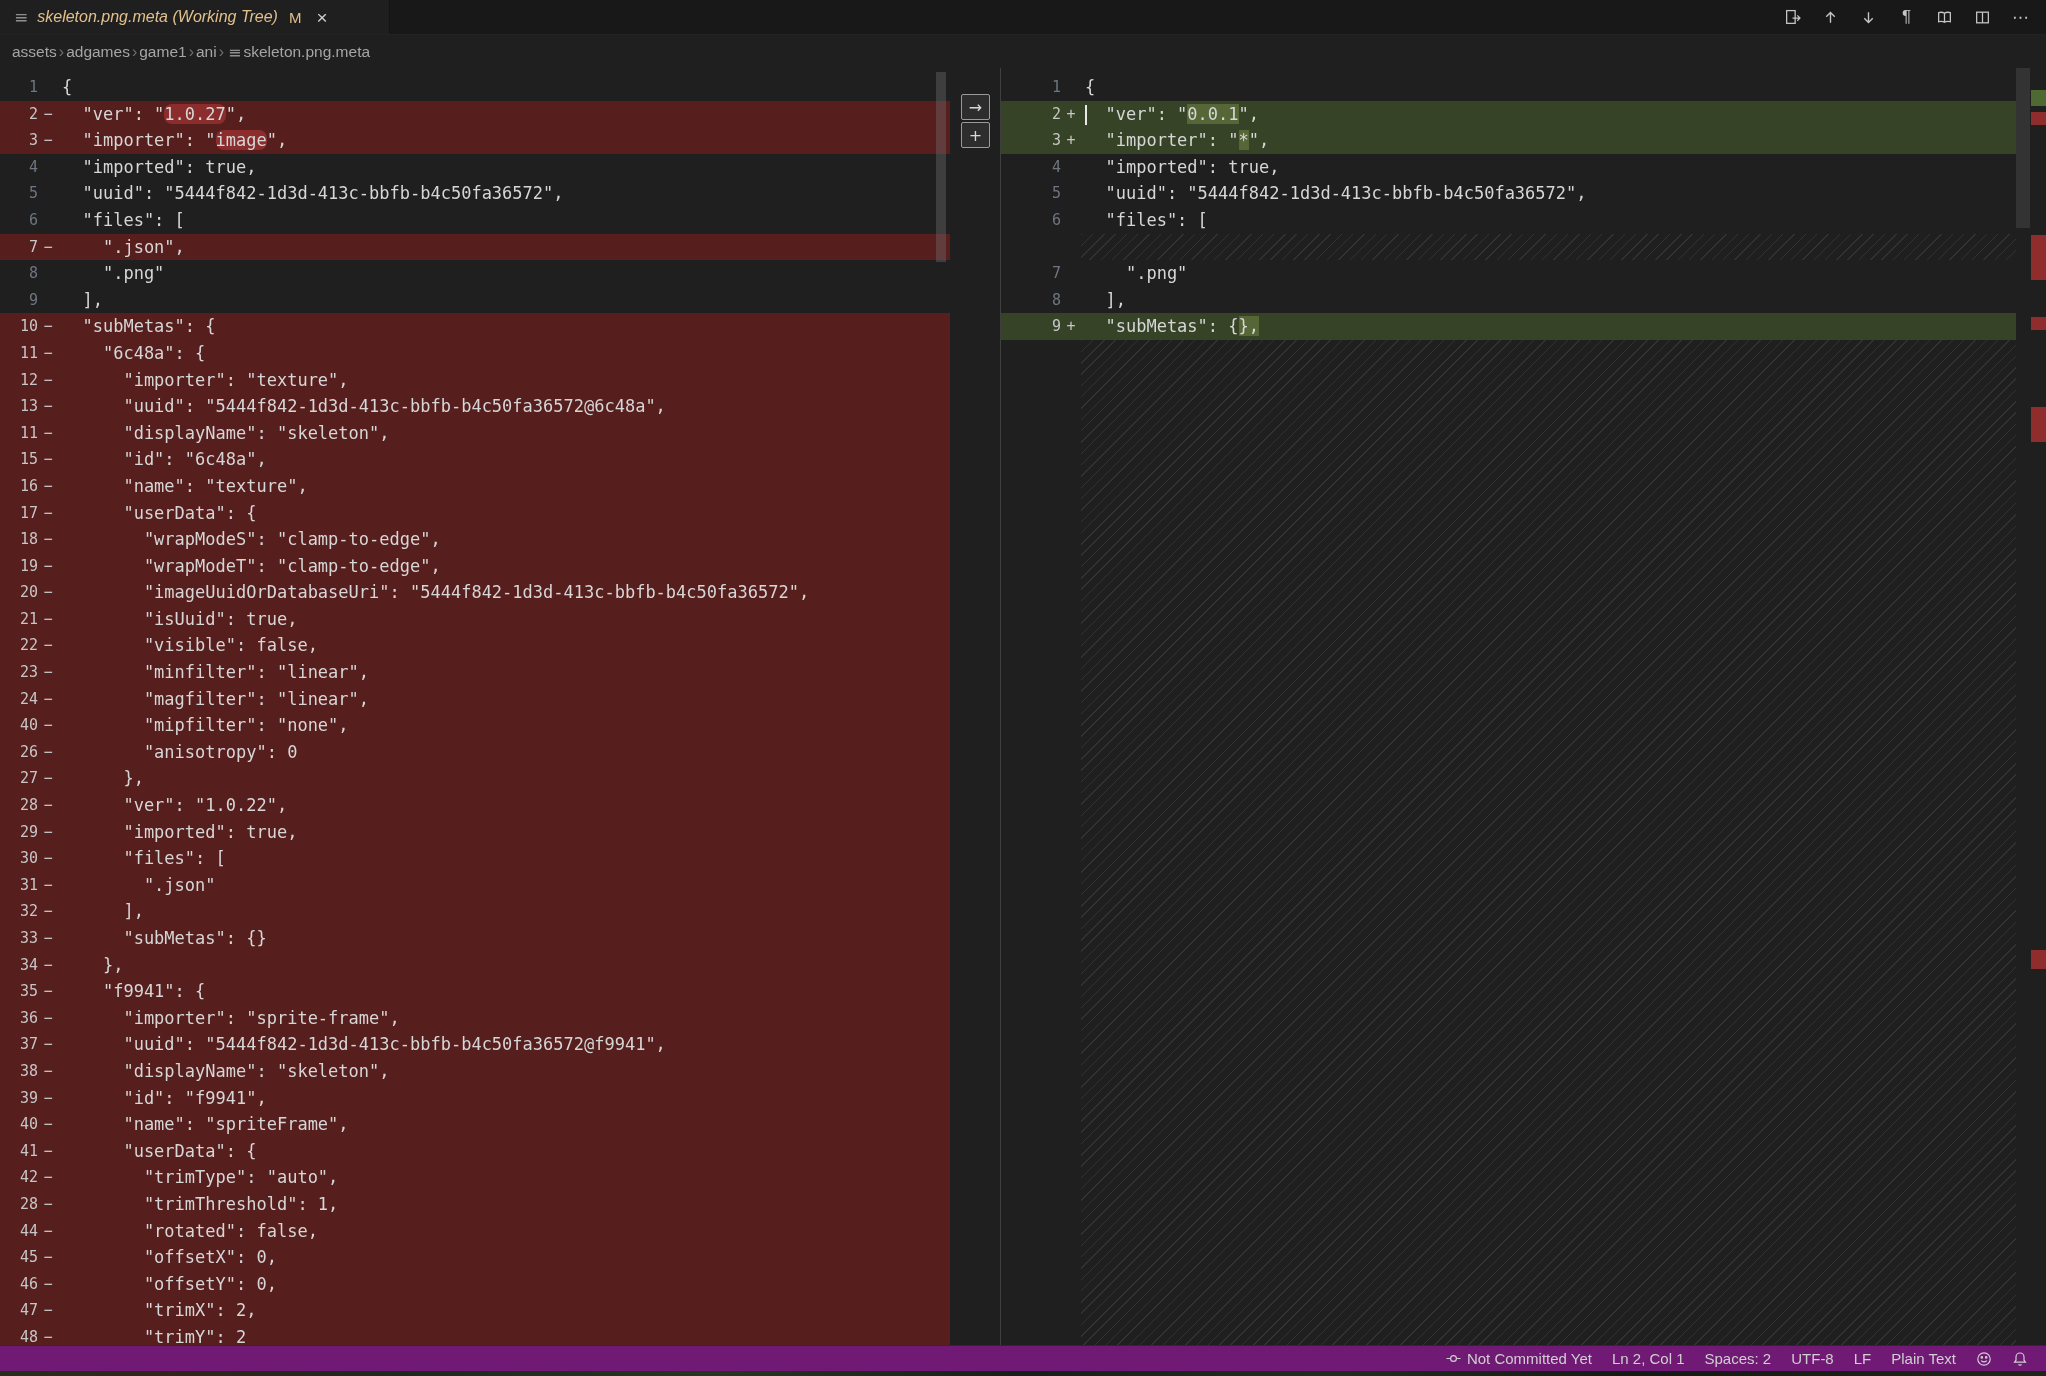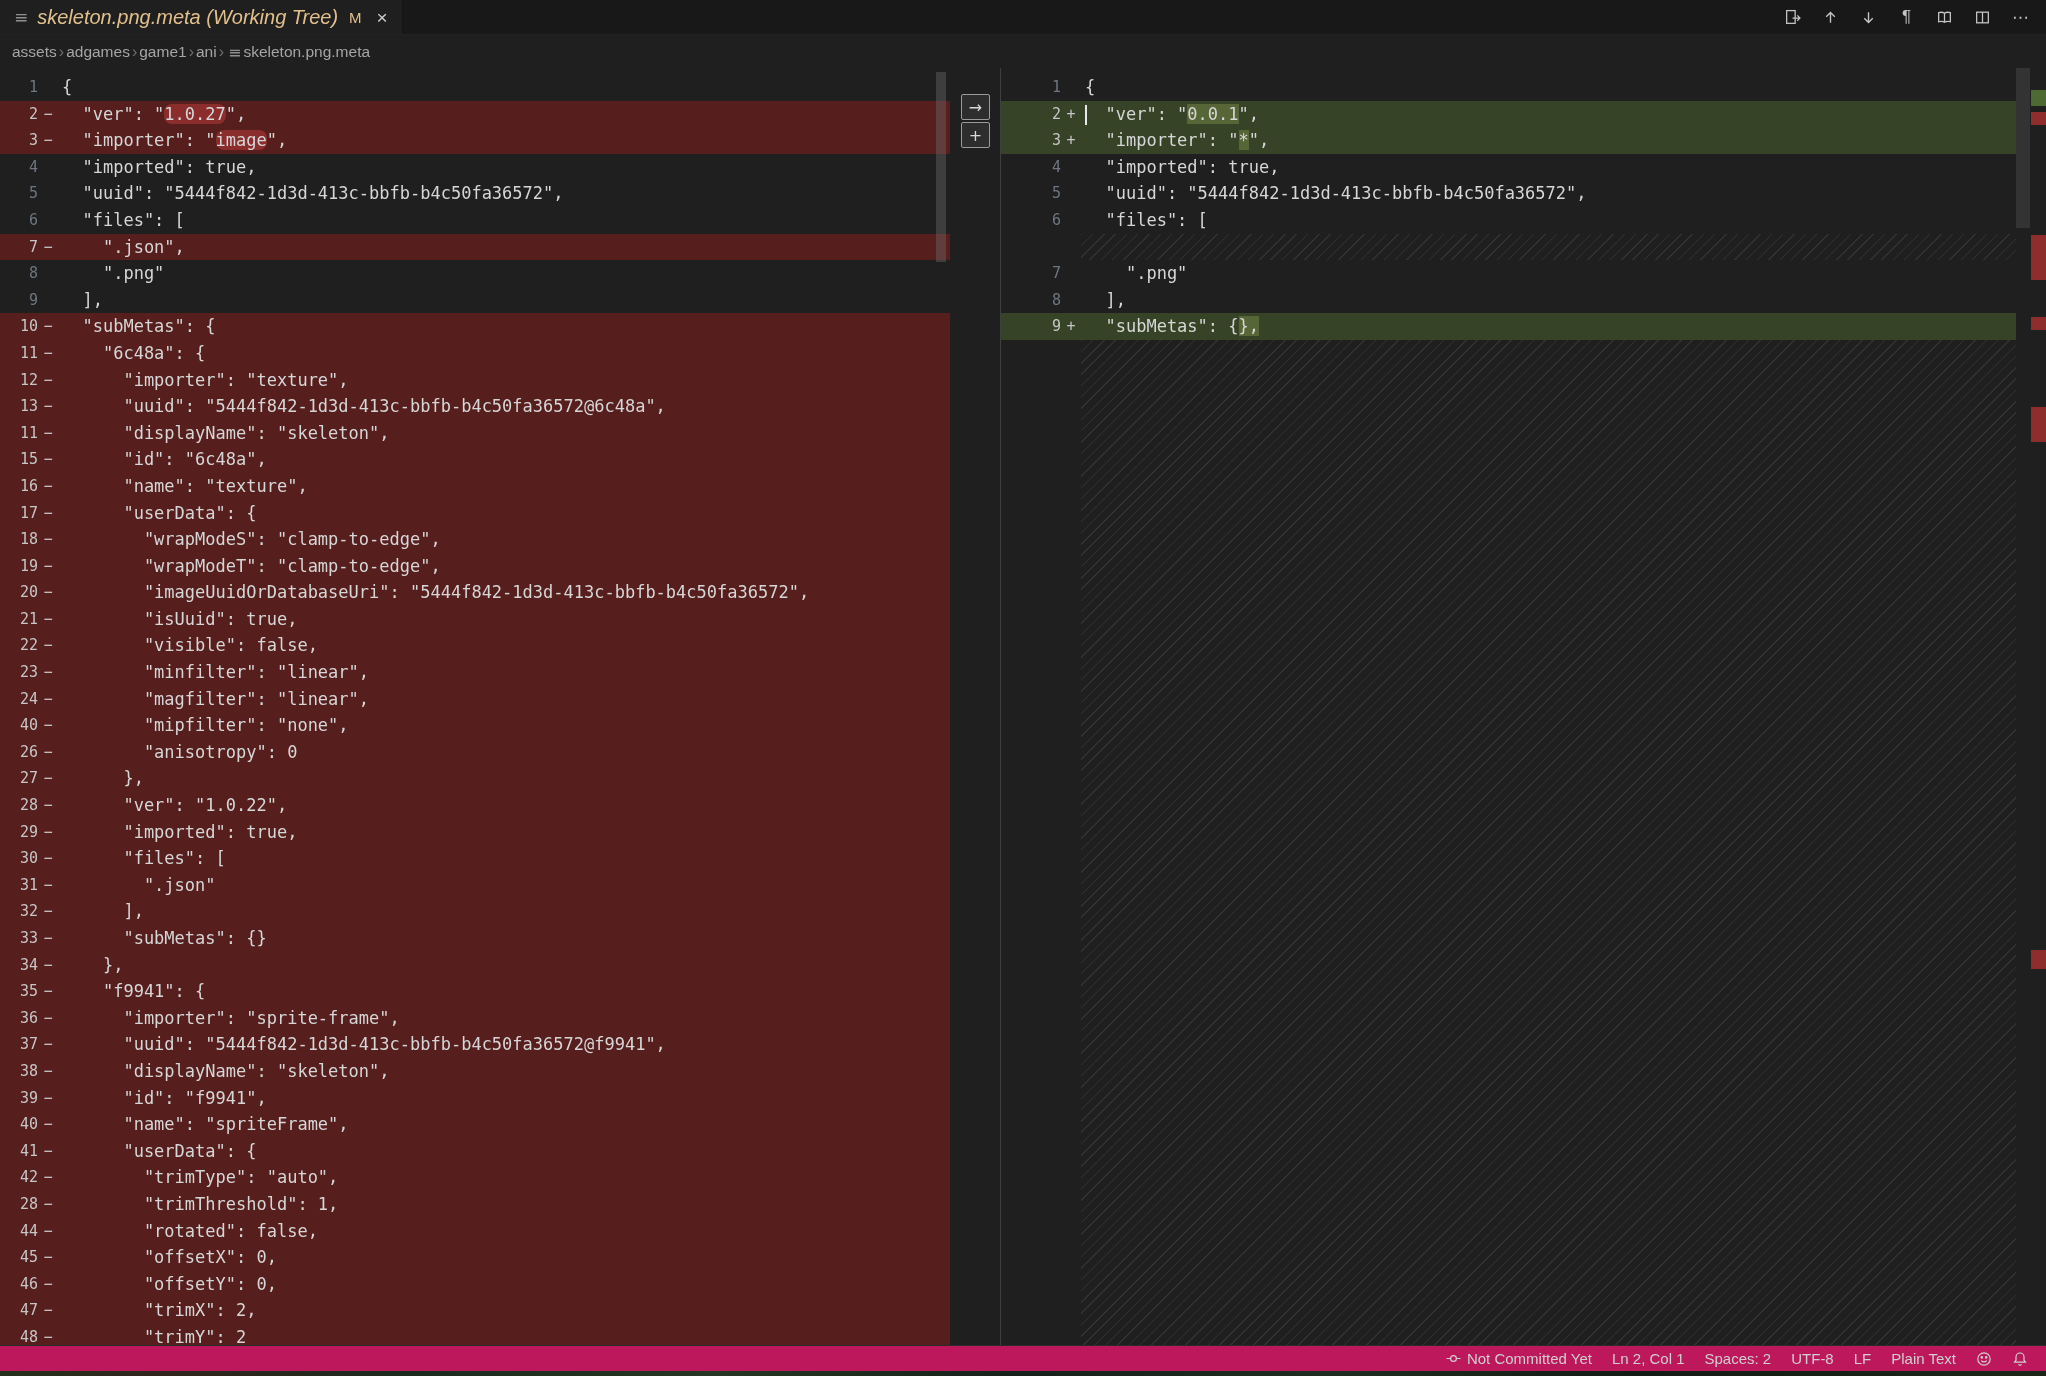--- a/index.html
+++ b/index.html
@@ -6,21 +6,21 @@
   html,body { width:2046px; height:1376px; overflow:hidden; background:#1f1f1f;
               font-family:"Liberation Sans", sans-serif; }
   .app { position:relative; width:2046px; height:1376px; background:#1f1f1f; }
 
   
   .tab-bar { position:absolute; top:0; left:0; right:0; height:35px; background:#181818;
              display:flex; align-items:stretch; border-bottom:1px solid #222; }
   .tab { display:flex; align-items:center; gap:9px; padding:0 14px; background:#1f1f1f;
          border-right:1px solid #141414; min-width:390px; }
   .tab-file-icon { color:#8f8f8f; font-size:17px; font-family:"DejaVu Sans", sans-serif; }
-  .tab-title { font-style:italic; font-size:20px; color:var(--modified); }
+  .tab-title { font-style:italic; font-size:16px; color:var(--modified); }
   .tab-badge { color:var(--modified); font-size:15px; margin-left:2px; }
   .tab-close { color:#cccccc; font-size:19px; margin-left:6px; cursor:pointer; line-height:1; }
   .tab-actions { margin-left:auto; display:flex; align-items:center; gap:7px; padding-right:10px; }
   .icon-btn { width:31px; height:27px; display:flex; align-items:center; justify-content:center;
               color:#c5c5c5; font-size:17px; border-radius:4px; cursor:pointer; }
   .icon-btn svg { display:block; }
 
   
   .breadcrumb { position:absolute; top:36px; left:0; right:0; height:32px; background:#1f1f1f;
                 display:flex; align-items:center; gap:2px; padding-left:12px;
@@ -67,21 +67,21 @@
           font-family:"DejaVu Sans", sans-serif; }
 
   .sb-left  { position:absolute; left:936px; top:4px; width:10px; height:190px;
               background:rgba(121,121,121,0.35); }
   .sb-right { position:absolute; left:2016px; top:0; width:14px; height:160px;
               background:rgba(121,121,121,0.22); }
   .overview { position:absolute; right:0; top:0; bottom:0; width:15px; background:#1f1f1f; }
   .ov-mark  { position:absolute; left:0; right:0; }
 
   
-  .status-bar { position:absolute; top:1345px; left:0; right:0; height:26px; background:#be185d;
+  .status-bar { position:absolute; top:1345px; left:0; right:0; height:26px; background:#701a75;
                 border-top:1px solid #2b2b2b; display:flex; align-items:center;
                 justify-content:flex-end; color:#cfcfcf; font-size:15px; padding-right:8px; }
   .sb-item { display:flex; align-items:center; gap:6px; padding:0 10px; height:26px; cursor:pointer; }
   .sb-item svg { display:block; }
 
   .desktop-strip { position:absolute; top:1371px; left:0; right:0; height:5px;
       background:linear-gradient(90deg,#23301b 0%,#31241c 8%,#1b2a1e 20%,#253622 35%,
                  #15201a 50%,#1f2d20 65%,#121a14 80%,#1c2618 100%); }
 </style>
 </head>

